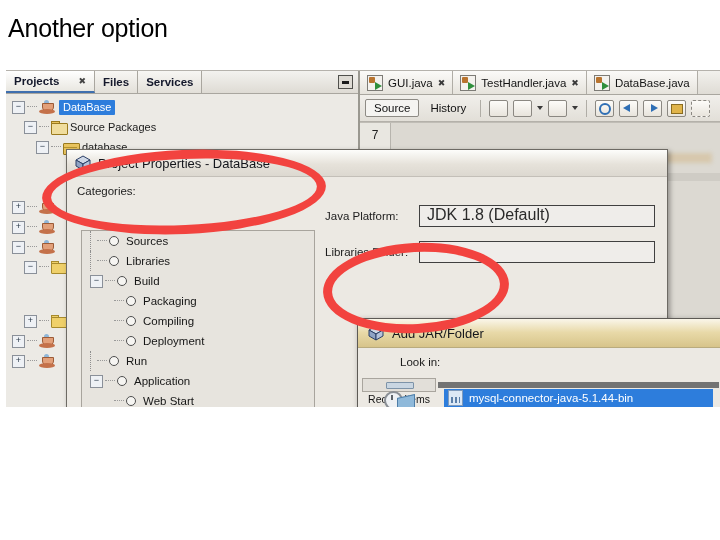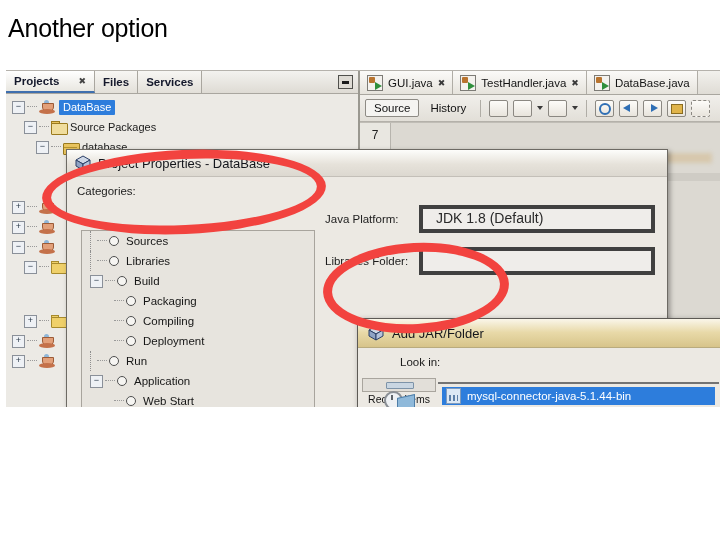--- a/index.html
+++ b/index.html
@@ -253,22 +253,22 @@
     position: absolute;
     left: 258px;
     top: 28px;
     width: 330px;
   }
   .field-row {
     display: flex; align-items: center; gap: 8px; margin-bottom: 14px;
   }
   .field-row .fl { font-size: 11.5px; color: #1c1c1c; width: 86px; flex: none; }
   .txtfield {
-    flex: 1; height: 18px; background: #efedea; border: 4px solid #404040;
-    font-size: 14px; color: #2a2a2a; padding: 1px 13px; line-height: 16px;
+    flex: 1; height: 18px; background: #efedea; border: 1px solid #404040;
+    font-size: 16px; color: #2a2a2a; padding: 1px 7px; line-height: 16px;
     white-space: nowrap; overflow: hidden;
   }
 
   
   .dlg-jar {
     position: absolute;
     left: 351px;
     top: 247px;
     width: 369px;
     height: 160px;
@@ -288,21 +288,21 @@
     display: flex; align-items: flex-start; gap: 0; margin-left: 34px;
   }
   .lookin-row .ll { font-size: 11.5px; color: #1b1b1b; }
   .combo {
     flex: 1; height: 18px; background: #faf9f7; border: 1px solid #9b9891;
     display: flex; align-items: center; gap: 5px; padding: 0 5px;
     font-size: 11.5px; color: #1d1d1d;
   }
   .filelist {
     position: absolute; left: 80px; top: 34px; right: 8px; bottom: 2px;
-    background: #f0abfc; border: 1px solid #737373; text-align: center;
+    background: #f0abfc; border: 3px solid #737373; text-align: center;
   }
   .fitem {
     display: flex; align-items: center; gap: 6px; margin: 4px 3px 0 3px;
     padding: 1px 4px; font-size: 11.5px; color: #111;
   }
   .fitem.sel { background: #2d7ddc; color: #ffffff; }
   .ico-jar {
     width: 13px; height: 14px; flex: none; background: #dce8f5;
     border: 1px solid #7f9bbd; position: relative;
   }

